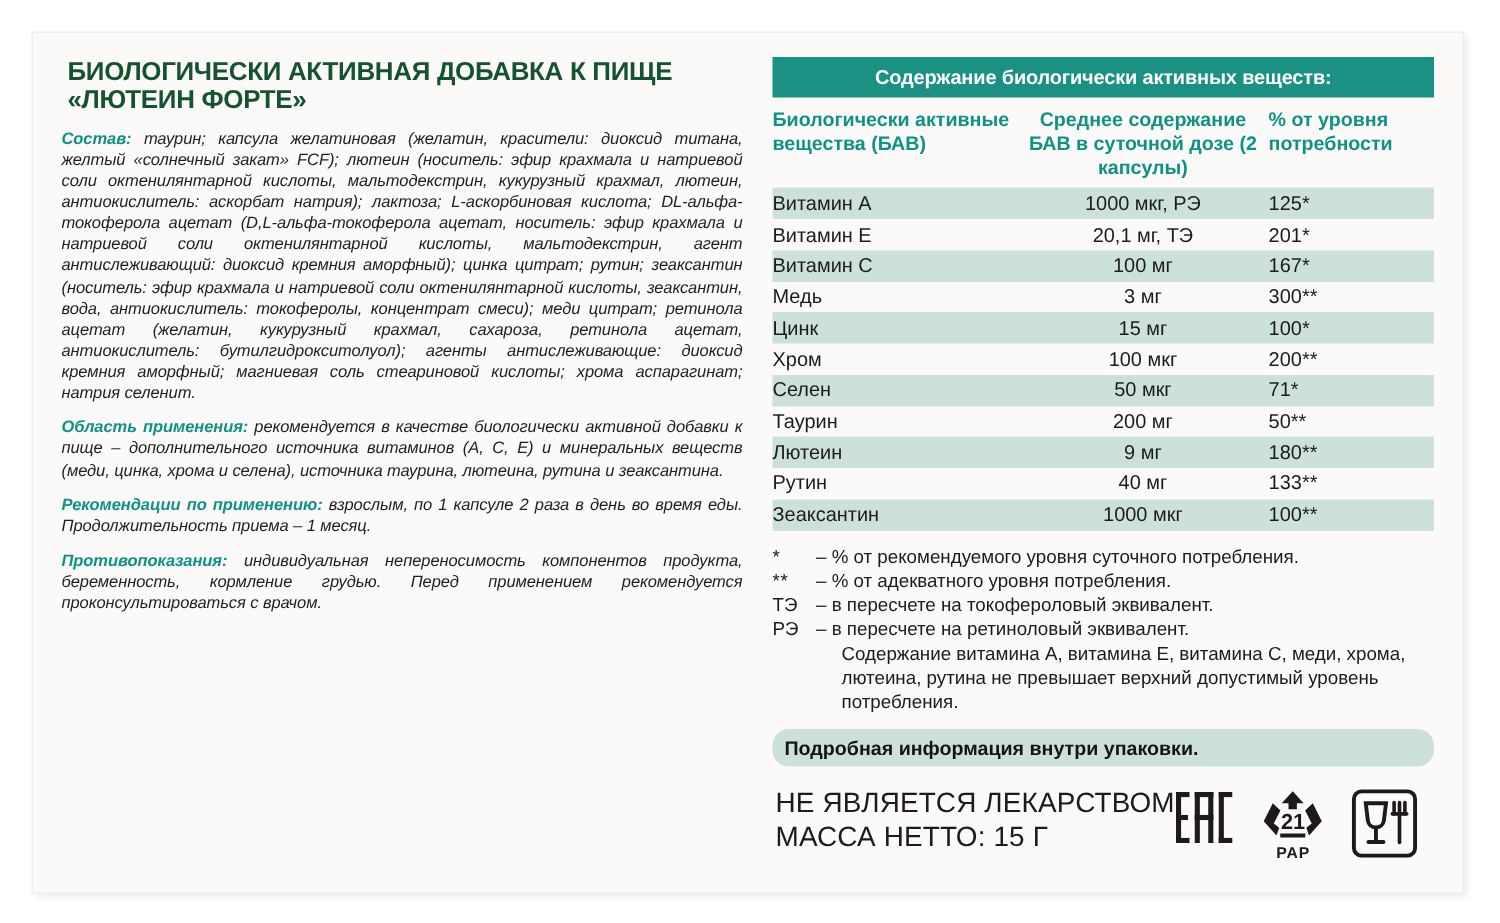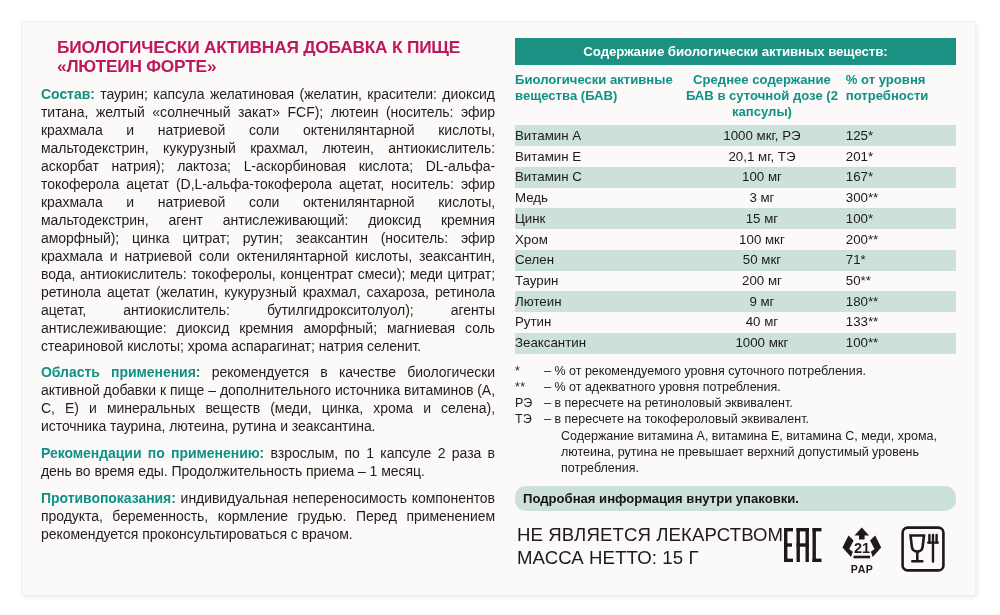--- a/index.html
+++ b/index.html
@@ -41,37 +41,38 @@
   }
 
   
   .col-left {
     width: 487px;
     box-sizing: border-box;
     padding: 16px 14px 0 19px;
   }
 
   .product-title {
-    color: #be185d;
+    color: #14532d;
     font-weight: bold;
     font-size: 17.3px;
     line-height: 1.12;
     letter-spacing: -0.2px;
-    margin: 0 0 9px 16px;
+    margin: 0 0 9px 4px;
     text-transform: uppercase;
   }
   .product-title .line2 { display: block; }
 
   .body-block {
-    font-size: 14px;
+    font-size: 11px;
     line-height: 1.285;
     color: #211d1c;
     text-align: justify;
     margin-bottom: 9px;
     letter-spacing: -0.05px;
+    font-style: italic;
   }
   .body-block:last-child { margin-bottom: 0; }
 
   .lbl {
     color: #0f9285;
     font-weight: bold;
   }
 
   .composition { text-align: justify; }
 
@@ -310,26 +311,26 @@
         <div class="footnotes">
           <div class="fn-row">
             <span class="fn-key star">*</span>
             <span class="fn-txt">– % от рекомендуемого уровня суточного потребления.</span>
           </div>
           <div class="fn-row">
             <span class="fn-key star">**</span>
             <span class="fn-txt">– % от адекватного уровня потребления.</span>
           </div>
           <div class="fn-row">
+            <span class="fn-key">ТЭ</span>
+            <span class="fn-txt">– в пересчете на токофероловый эквивалент.</span>
+          </div>
+          <div class="fn-row">
             <span class="fn-key">РЭ</span>
             <span class="fn-txt">– в пересчете на ретиноловый эквивалент.</span>
-          </div>
-          <div class="fn-row">
-            <span class="fn-key">ТЭ</span>
-            <span class="fn-txt">– в пересчете на токофероловый эквивалент.</span>
           </div>
           <div class="fn-indent">Содержание витамина А, витамина Е, витамина С, меди, хрома, лютеина, рутина не превышает верхний допустимый уровень потребления.</div>
         </div>
 
         <div class="info-band">Подробная информация внутри упаковки.</div>
 
         <div class="bottom-zone">
 
           <div class="bottom-text">
             <div>НЕ ЯВЛЯЕТСЯ ЛЕКАРСТВОМ</div>

